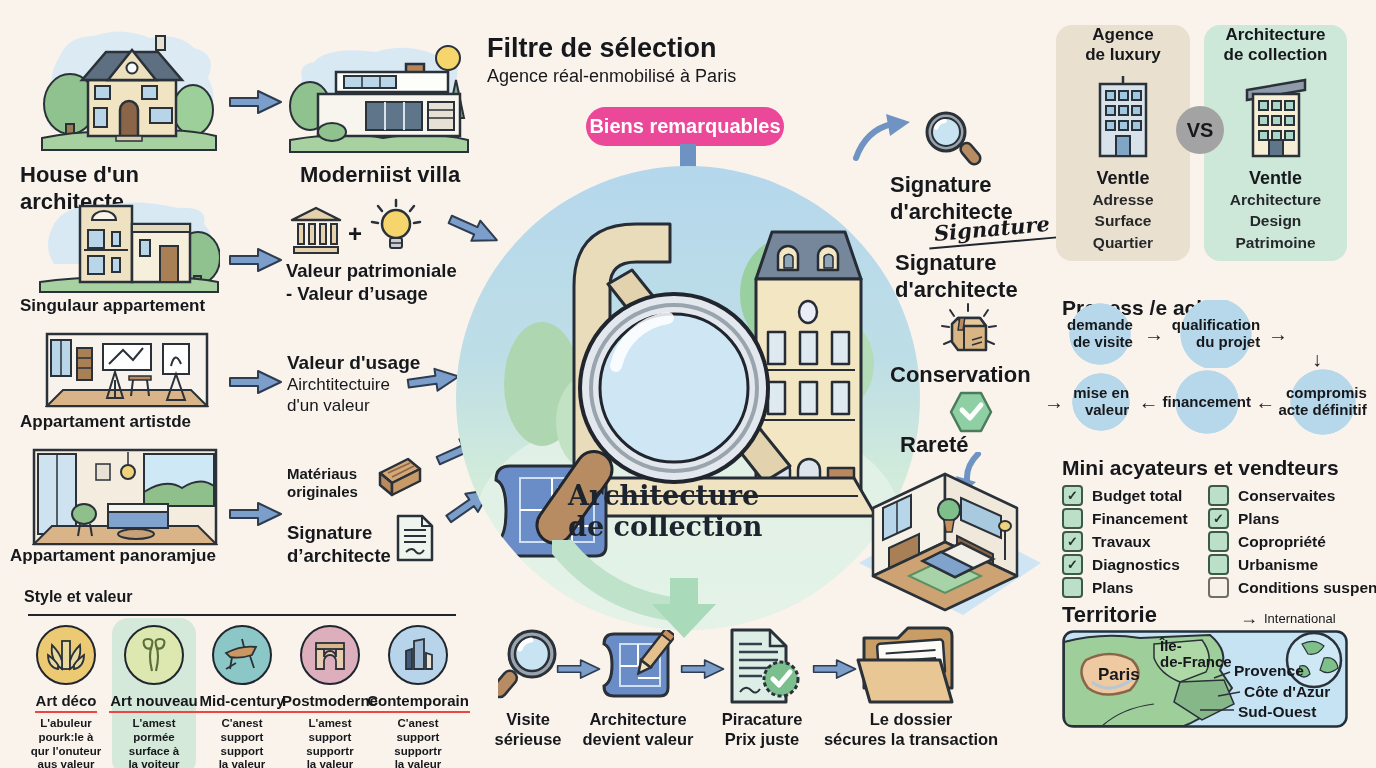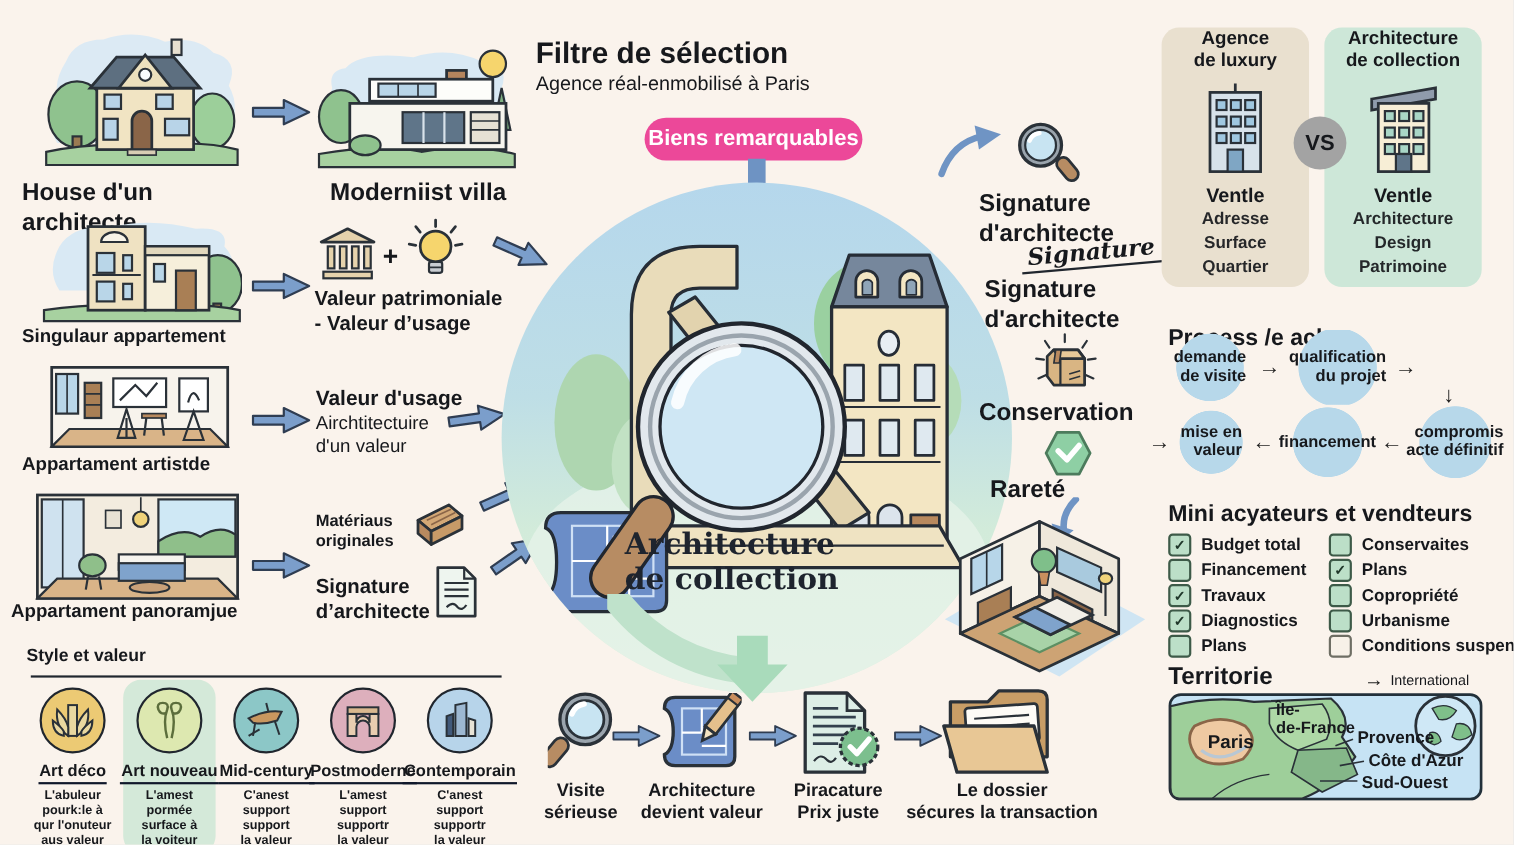--- a/index.html
+++ b/index.html
@@ -13,21 +13,21 @@
   .lbl18{font-weight:bold;font-size:22px;line-height:1.22}
   .serif{font-family:"DejaVu Serif",serif}
   .arr polygon{fill:#7b9ecb;stroke:#2f3d52;stroke-width:2;stroke-linejoin:round}
   .pill{background:#ec4899;border-radius:22px;display:flex;align-items:center;justify-content:center;
         color:#fff;font-weight:bold;font-size:20px}
   .circle-bg{border-radius:50%;background:linear-gradient(180deg,#b5d7ec 0%,#bedee6 42%,#d2ebda 68%,#dbefde 100%)}
   .style-card{width:84px;display:flex;flex-direction:column;align-items:center;padding:7px 0 4px}
   .style-hl{background:#d4e9d9;border-radius:16px}
   .style-circle{width:56px;height:56px;border-radius:50%;border:2.5px solid #20262e;
                 display:flex;align-items:center;justify-content:center;overflow:hidden}
-  .style-name{font-weight:bold;font-size:15px;border-bottom:2px solid #0f172a;padding:3px 1px 2px;
+  .style-name{font-weight:bold;font-size:15px;border-bottom:2px solid #ef4444;padding:3px 1px 2px;
               margin-top:4px;white-space:nowrap}
   .style-desc{font-weight:bold;font-size:11.5px;line-height:1.2;text-align:center;margin-top:4px;white-space:pre-line}
   .vs-card{border-radius:16px;display:flex;flex-direction:column;align-items:center;}
   .vs-title{font-weight:bold;font-size:17px;line-height:1.2;text-align:center;white-space:pre-line}
   .vs-high{font-weight:bold;font-size:18px;margin-top:6px}
   .vs-item{font-size:15.5px;line-height:1.4;font-weight:bold;opacity:.92}
   .p-item{display:flex;align-items:center;justify-content:center;text-align:right;font-weight:bold;
           font-size:15px;line-height:1.12;height:68px;white-space:pre-line;
           background:radial-gradient(closest-side,#b7d8ea 98%,rgba(183,216,234,0)) no-repeat center/var(--d) var(--d)}
   .parr{font-size:20px;font-weight:bold;color:#1c1c1c;align-self:center}

